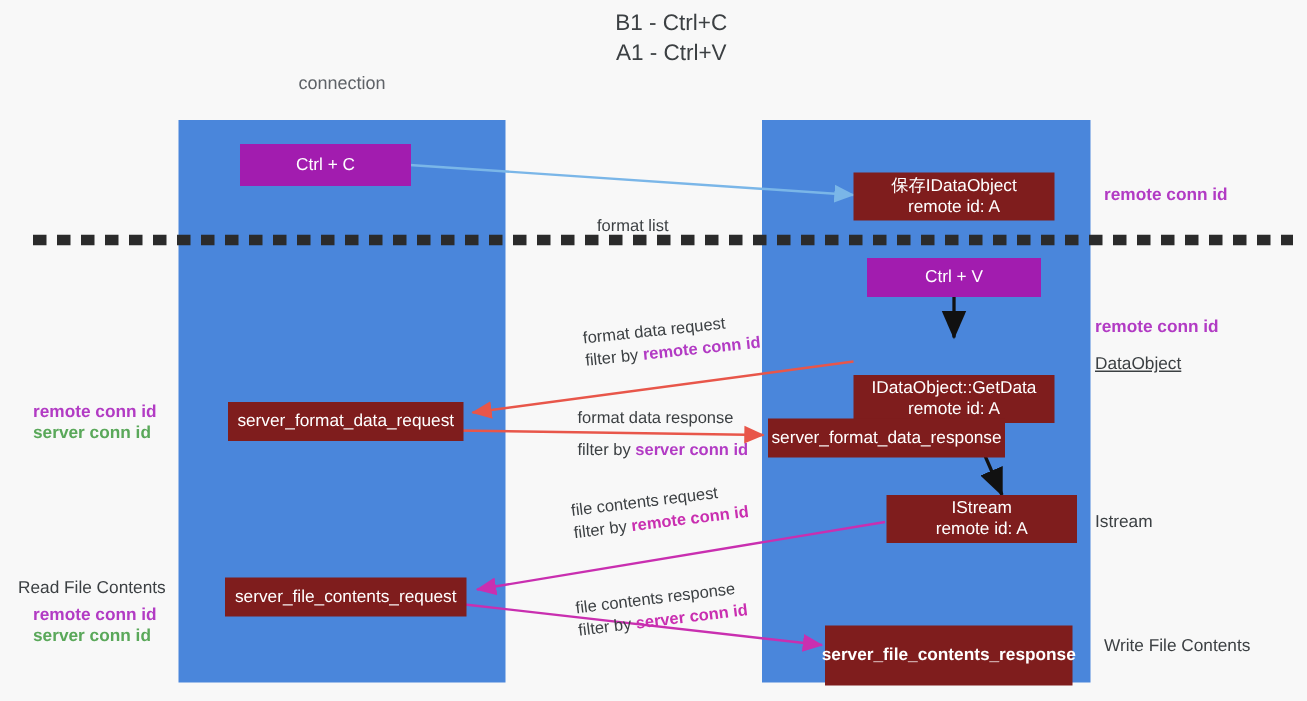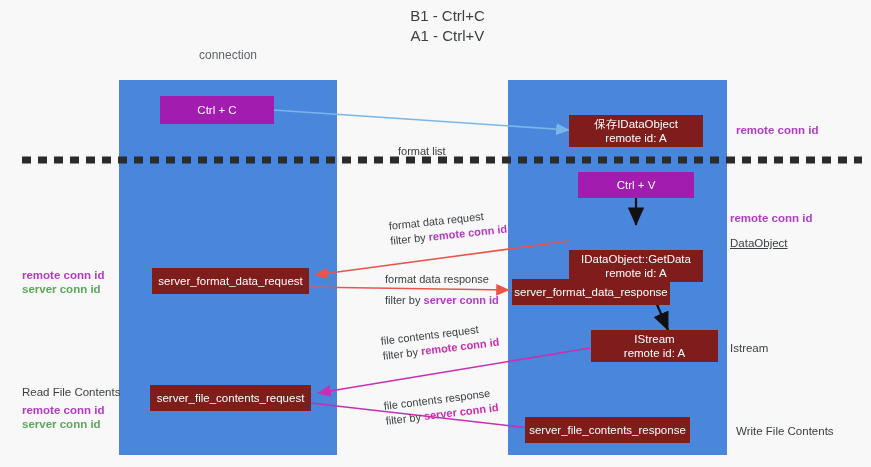--- a/index.html
+++ b/index.html
@@ -124,21 +124,21 @@
 
   <div class="box orange" style="left:591px;top:330px;width:127px;height:32px;">
     <span>IStream</span>
     <span>remote id: A</span>
   </div>
 
   <div class="box orange" style="left:150px;top:385px;width:161px;height:26px;">
     <span>server_file_contents_request</span>
   </div>
 
-  <div class="box orange" style="left:525px;top:417px;width:165px;height:26px;">
+  <div class="box orange" style="left:550px;top:417px;width:165px;height:40px;font-weight:bold;">
     <span>server_file_contents_response</span>
   </div>
 
   <div class="arrowlbl" style="left:398px;top:100px;margin-top:44px;">
     <span>format list</span>
   </div>
 
   <div class="arrowlbl rot-a" style="left:388px;top:219px;">
     <div>format data request</div>
     <div><span>filter by </span><span class="hl-purple">remote conn id</span></div>
@@ -161,17 +161,17 @@
 
   <div class="lbl purple" style="left:736px;top:123px;">remote conn id</div>
   <div class="lbl purple" style="left:730px;top:211px;">remote conn id</div>
   <div class="lbl dark" style="left:730px;top:236px;text-decoration:underline;">DataObject</div>
   <div class="lbl dark" style="left:730px;top:341px;">Istream</div>
   <div class="lbl dark" style="left:736px;top:424px;">Write File Contents</div>
 
   <div class="lbl purple" style="left:22px;top:268px;">remote conn id</div>
   <div class="lbl green" style="left:22px;top:282px;">server conn id</div>
 
-  <div class="lbl dark" style="left:22px;top:385px;">Read File Contents</div>
+  <div class="lbl dark" style="left:12px;top:385px;">Read File Contents</div>
   <div class="lbl purple" style="left:22px;top:403px;">remote conn id</div>
   <div class="lbl green" style="left:22px;top:417px;">server conn id</div>
 
 </div>
 
 </body></html>

